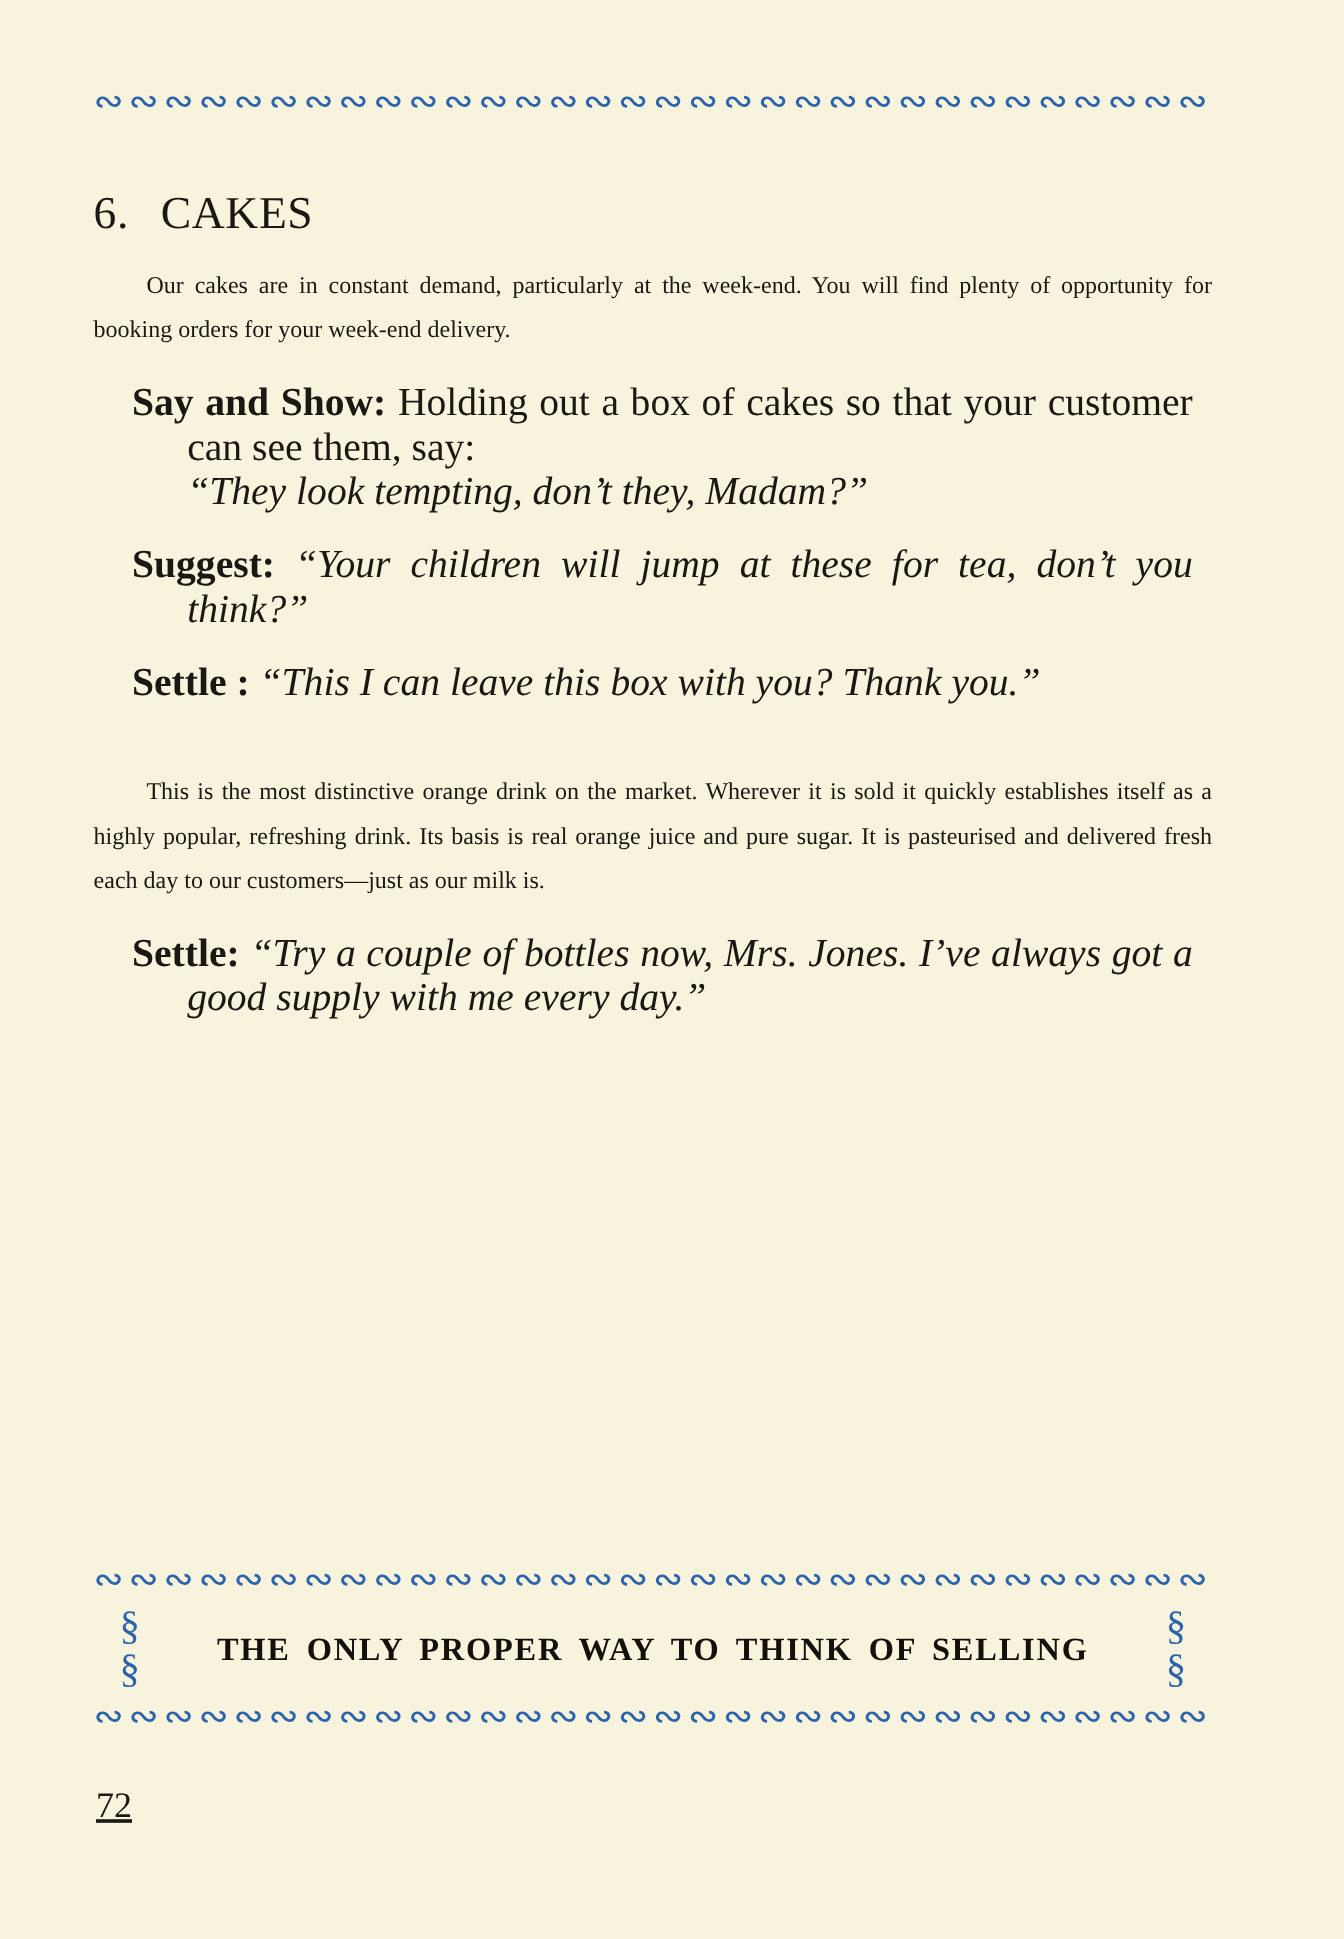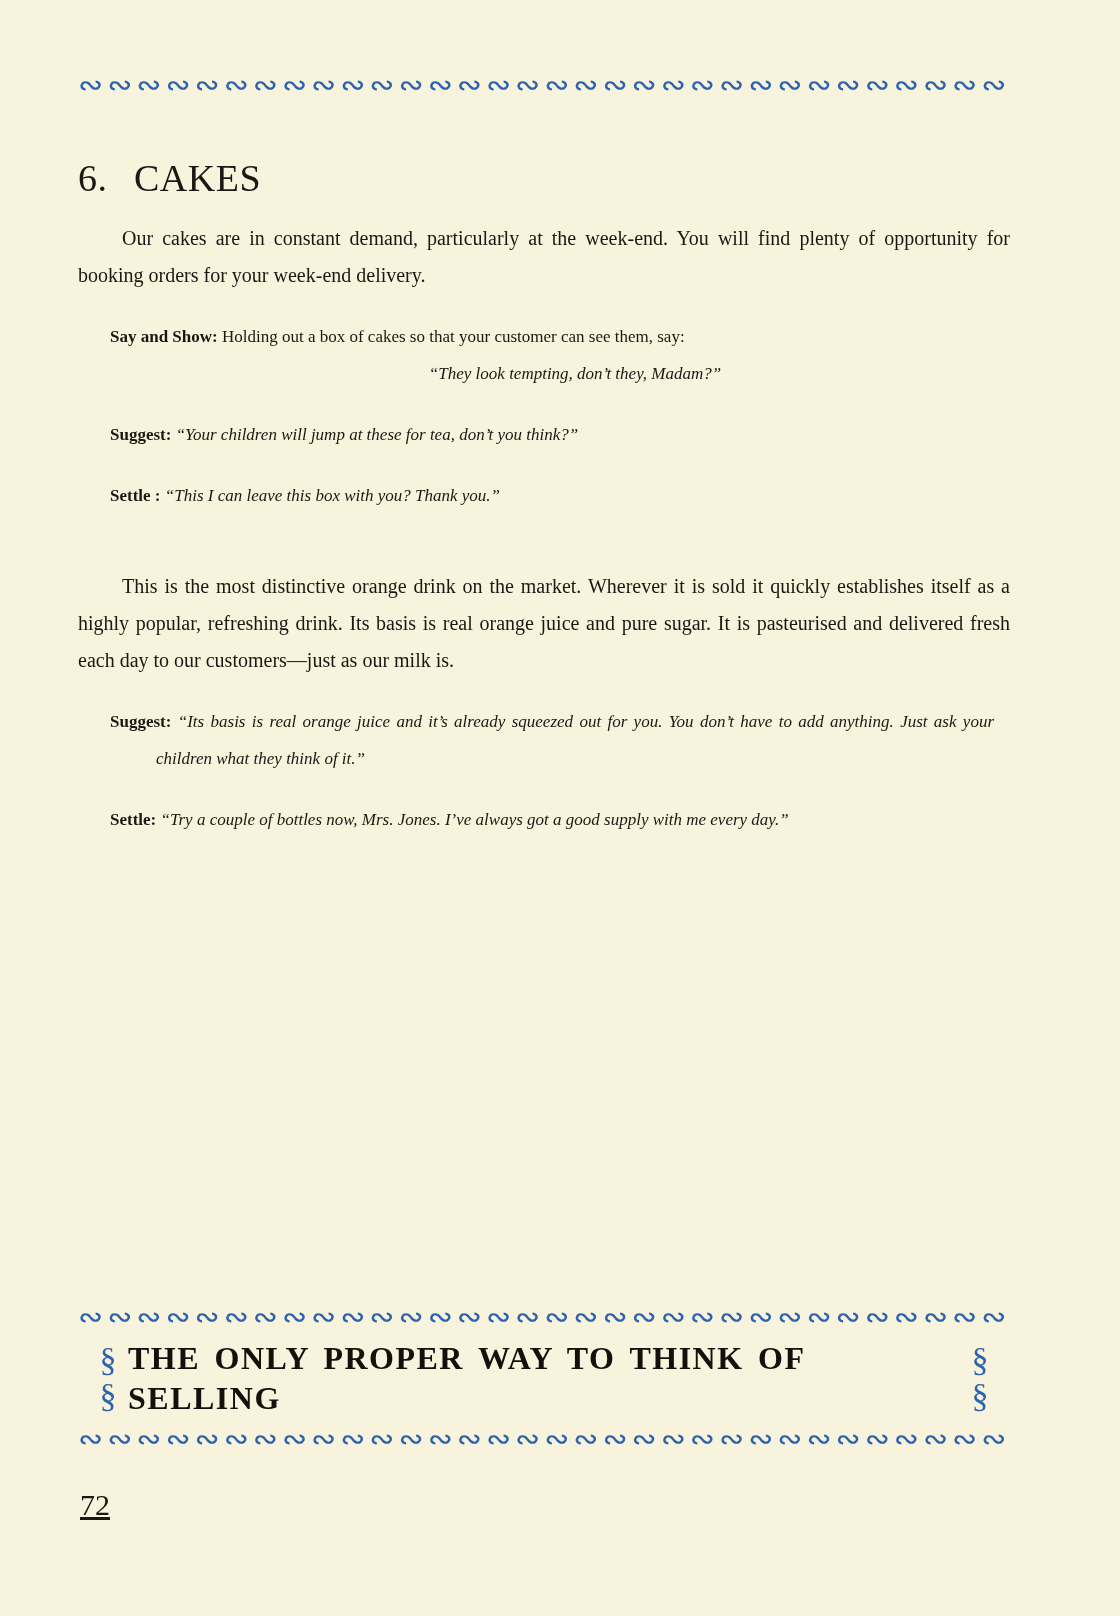--- a/index.html
+++ b/index.html
@@ -35,30 +35,30 @@
 
   p.intro {
     font-size: 20px;
     line-height: 37px;
     text-align: justify;
     text-indent: 44px;
     margin: 0;
   }
 
   .item {
-    font-size: 17px;
+    font-size: 33px;
     line-height: 37px;
     margin: 24px 16px 24px 32px;
     padding-left: 46px;
     text-indent: -46px;
     text-align: justify;
   }
   .item-label { font-weight: bold; }
   .quote, .quote-block { font-style: italic; }
-  .quote-block { text-indent: 0; text-align: center; }
+  .quote-block { text-indent: 0; text-align: left; }
 
   .sec-gap { height: 30px; }
 
   .footer-box {
     position: absolute;
     left: 78px; top: 1298px;
     width: 932px;
   }
   .footer-mid {
     display: flex;
@@ -69,22 +69,23 @@
   .side-marks {
     color: #2b63ae;
     font-size: 34px;
     line-height: 36px;
     text-align: center;
     width: 40px;
     user-select: none;
   }
   .footer-text {
     flex: 1;
+    text-align: center;
     font-weight: bold;
-    font-size: 32px;
+    font-size: 27px;
     line-height: 40px;
     letter-spacing: 1.5px;
     word-spacing: 5px;
     color: #14110d;
   }
   .page-number {
     position: absolute;
     left: 80px; top: 1488px;
     font-size: 30px;
     text-decoration: underline;
@@ -120,24 +121,20 @@
       <span class="item-label">Settle :</span>
       <span class="quote">“This I can leave this box with you? Thank you.”</span>
     </div>
 
     <div class="sec-gap"></div>
 
 
     <p class="intro">This is the most distinctive orange drink on the market. Wherever it is sold it quickly establishes itself as a highly popular, refreshing drink. Its basis is real orange juice and pure sugar. It is pasteurised and delivered fresh each day to our customers—just as our milk is.</p>
 
 
-    <div class="item">
-      <span class="item-label">Suggest:</span>
-      <span class="quote">“Its basis is real orange juice and it’s already squeezed out for you. You don’t have to add anything. Just ask your children what they think of it.”</span>
-    </div>
 
     <div class="item">
       <span class="item-label">Settle:</span>
       <span class="quote">“Try a couple of bottles now, Mrs. Jones. I’ve always got a good supply with me every day.”</span>
     </div>
 
   </div>
 
   <div class="footer-box">
     <div class="rope">∾∾∾∾∾∾∾∾∾∾∾∾∾∾∾∾∾∾∾∾∾∾∾∾∾∾∾∾∾∾∾∾∾∾∾∾∾∾∾∾</div>

